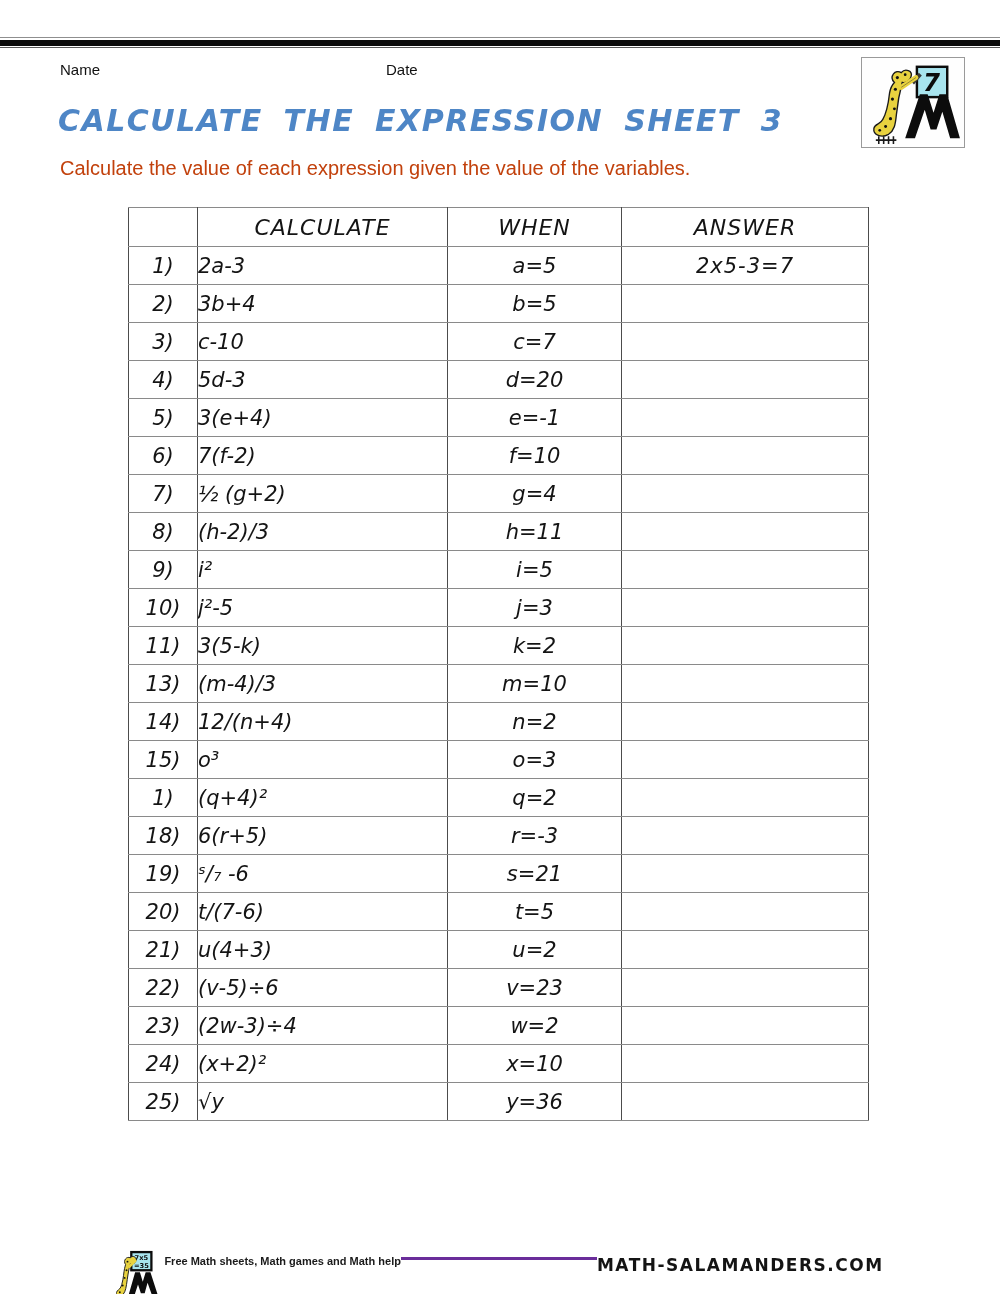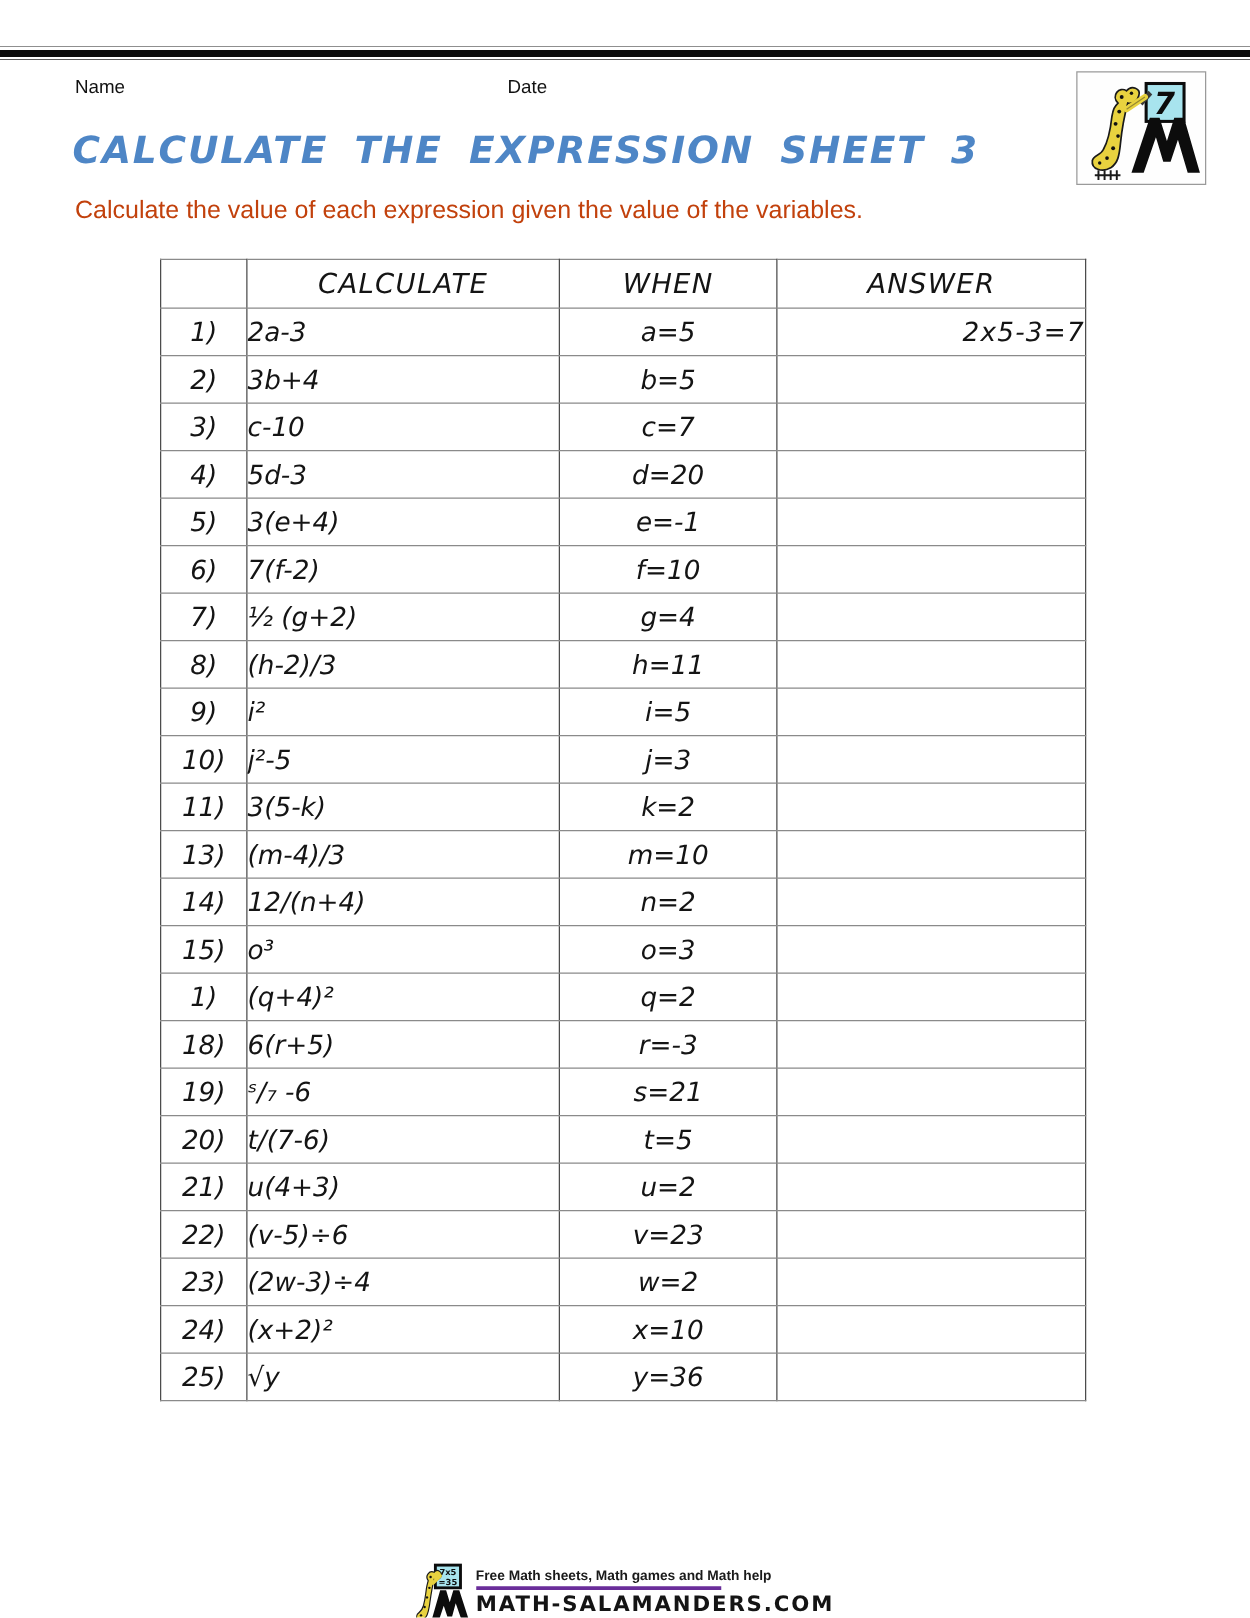--- a/index.html
+++ b/index.html
@@ -7,21 +7,21 @@
     width:1000px;height:1294px;position:relative;background:#ffffff;
     font-family:"Liberation Sans",sans-serif;color:#161616;overflow:hidden;
   }
   
   .topbar{
     position:absolute;left:0;top:36px;width:1000px;height:12px;
     background:linear-gradient(#ffffff 0 1px,#8f8f8f 1px 2px,#ffffff 2px 4px,
                #0b0b0b 4px 10px,#ffffff 10px 11px,#5a5a5a 11px 12px);
   }
   .name-label{position:absolute;left:60px;top:61px;font-size:15px;color:#111;}
-  .date-label{position:absolute;left:406px;top:61px;font-size:15px;color:#111;}
+  .date-label{position:absolute;left:386px;top:61px;font-size:15px;color:#111;}
 
   
   .logo-box{
     position:absolute;left:861px;top:57px;width:104px;height:91px;
     background:#fefefe;border:1px solid #9a9a9a;box-sizing:border-box;
   }
   .logo-box svg{display:block;width:100%;height:100%;}
 
   .page-title{
     position:absolute;left:58px;top:103px;width:800px;
@@ -44,30 +44,30 @@
     border-top:1px solid #8a8a8a;border-bottom:1px solid #8a8a8a;
     border-left:1px solid #4c4c4c;border-right:1px solid #4c4c4c;
     padding:0;overflow:hidden;white-space:nowrap;
   }
   table.sheet{border:1px solid #4c4c4c;}
   table.sheet th{height:38px;font-weight:500;font-size:22px;letter-spacing:1px;text-align:center;}
   table.sheet td{height:37px;font-size:21px;}
   td.c-num{text-align:center;}
   td.c-calc{text-align:left;padding-left:16px;}
   td.c-when{text-align:center;font-size:20px;}
-  td.c-ans{text-align:right;padding-left:14px;letter-spacing:1px;}
+  td.c-ans{text-align:center;padding-left:14px;letter-spacing:1px;}
 
   
   .footer{
     position:absolute;left:0;top:1206px;width:1000px;
     display:flex;justify-content:center;align-items:flex-start;margin-top:43px;
   }
   .footer-inner{display:flex;align-items:flex-start;}
   .footer-icon{width:44px;height:54px;margin-right:4px;}
-  .footer-col{display:flex;flex-direction:column;align-items:flex-start;padding-top:6px;}
+  .footer-col{display:flex;flex-direction:row;align-items:flex-start;padding-top:6px;}
   .tagline{font-size:11px;font-weight:bold;color:#1a1a1a;letter-spacing:0px;}
   .purple-rule{height:3px;width:196px;background:#6a2d9a;margin:2px 0 2px 0;}
   .wordmark{
     font-family:"DejaVu Sans",sans-serif;font-weight:800;font-size:17px;
     letter-spacing:1.5px;color:#141414;white-space:nowrap;
   }
 </style>
 </head>
 <body>
 

